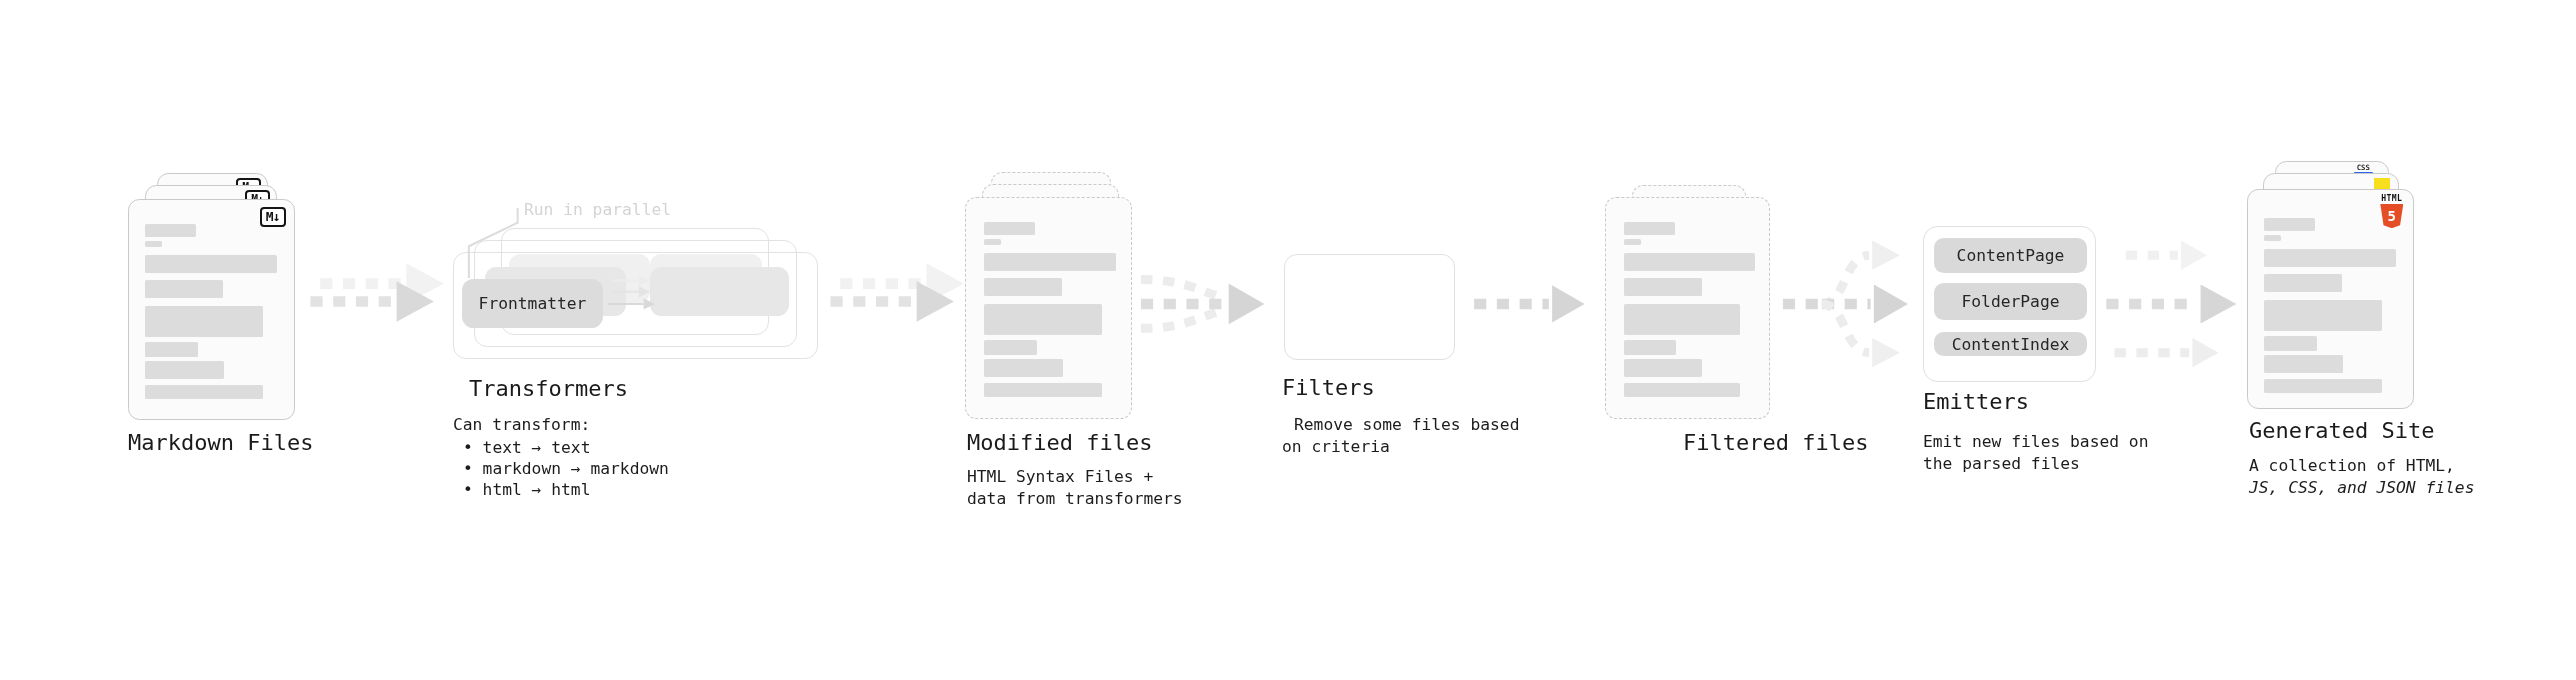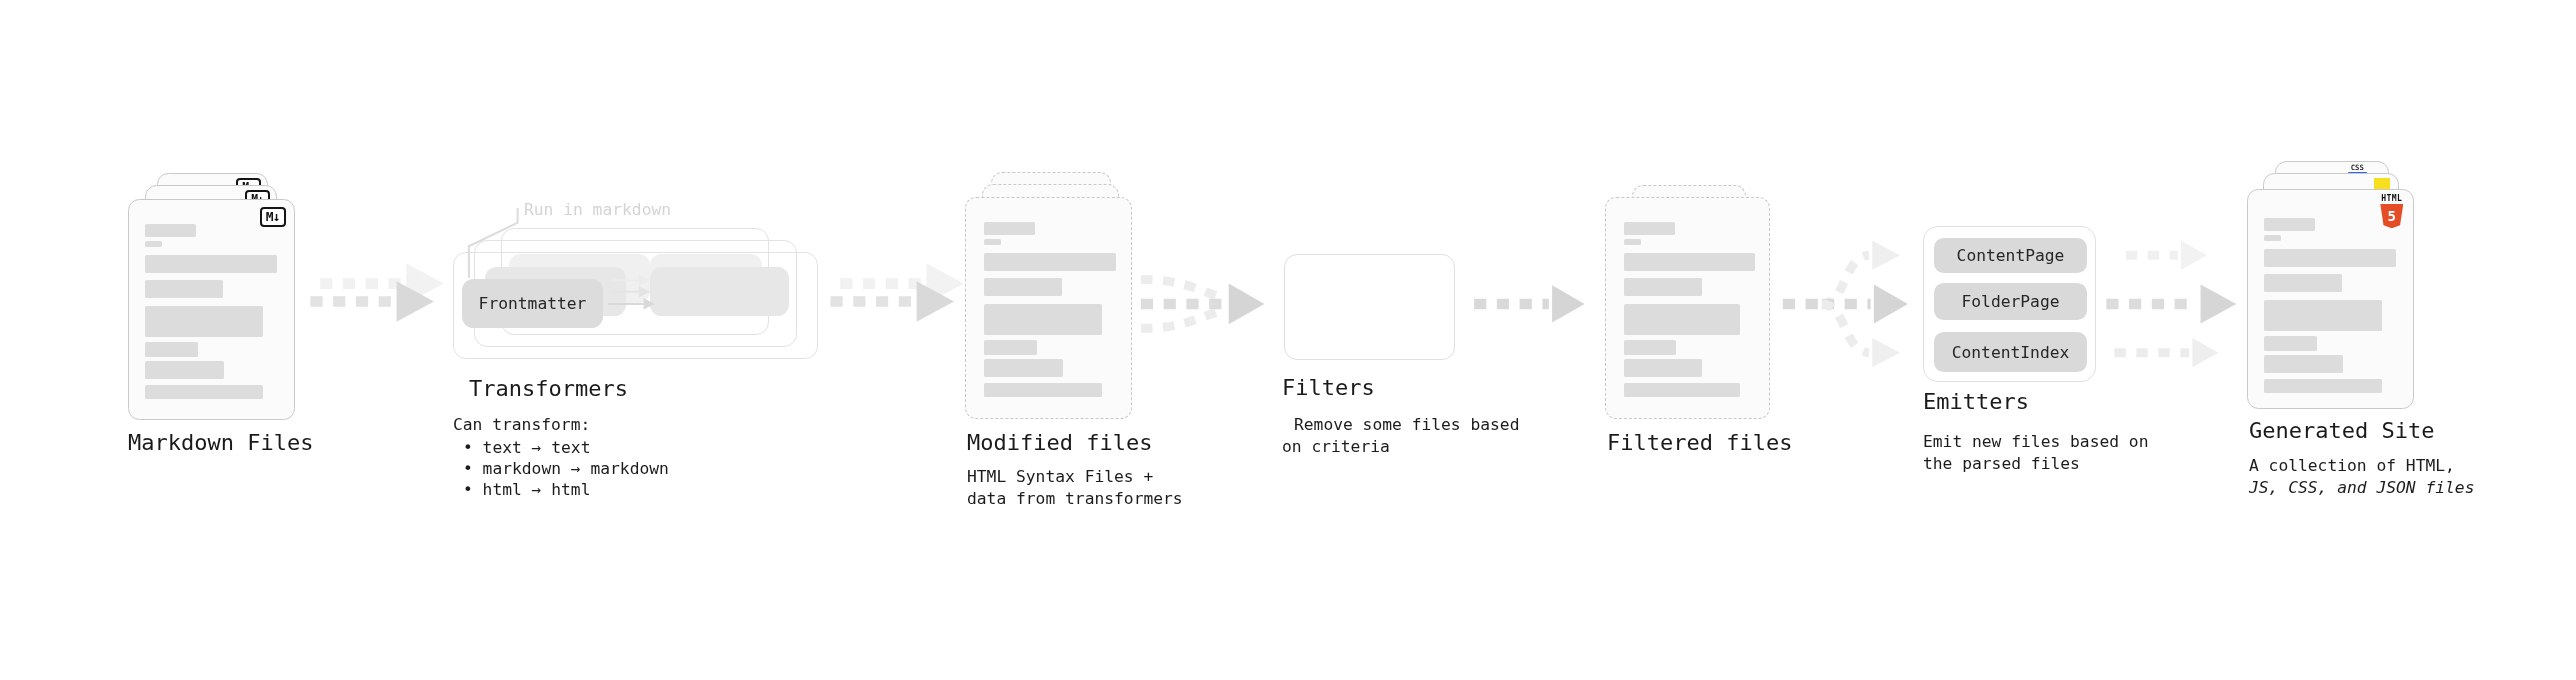--- a/index.html
+++ b/index.html
@@ -64,21 +64,21 @@
       <div class="skel" style="left:16.3px;top:55px;width:132px;height:18px;"></div>
       <div class="skel" style="left:16.3px;top:80px;width:78px;height:18px;"></div>
       <div class="skel" style="left:16.3px;top:106px;width:118px;height:31px;"></div>
       <div class="skel" style="left:16.3px;top:142px;width:53px;height:14.6px;"></div>
       <div class="skel" style="left:16.3px;top:161px;width:79px;height:18px;"></div>
       <div class="skel" style="left:16.3px;top:185px;width:118px;height:14px;"></div>
     </div>
   </div>
   <div class="title" style="left:128px;top:429px;">Markdown Files</div>
 
-  <div class="annotation" style="left:524px;top:200px;">Run in markdown</div>
+  <div class="annotation" style="left:524px;top:200px;">Run in parallel</div>
 
   <div class="frame" style="left:501px;top:228px;width:268px;height:107px;"></div>
   <div class="frame" style="left:474px;top:240px;width:323px;height:107px;"></div>
   <div class="frame" style="left:453px;top:252px;width:365px;height:107px;"></div>
 
   <div class="pill g2" style="left:509px;top:254px;width:141px;height:49px;"></div>
   <div class="pill g2" style="left:650px;top:254px;width:112px;height:49px;"></div>
   <div class="pill g1" style="left:485px;top:267px;width:141px;height:49px;"></div>
   <div class="pill g1" style="left:650px;top:267px;width:139px;height:49px;"></div>
   <div class="pill" style="left:462px;top:279px;width:141px;height:49px;">Frontmatter</div>
@@ -118,32 +118,32 @@
       <div class="skel" style="left:18px;top:24.4px;width:51px;height:12.2px;"></div>
       <div class="skel" style="left:18px;top:41px;width:17px;height:5.7px;"></div>
       <div class="skel" style="left:18px;top:55px;width:131px;height:18px;"></div>
       <div class="skel" style="left:18px;top:80px;width:78px;height:18px;"></div>
       <div class="skel" style="left:18px;top:106px;width:116px;height:31px;"></div>
       <div class="skel" style="left:18px;top:142px;width:52px;height:14.6px;"></div>
       <div class="skel" style="left:18px;top:161px;width:78px;height:18px;"></div>
       <div class="skel" style="left:18px;top:185px;width:116px;height:14px;"></div>
     </div>
   </div>
-  <div class="title" style="left:1607px;top:429px;">Filtered files</div>
+  <div class="title" style="left:1683px;top:429px;">Filtered files</div>
 
   <div class="frame solidbg" style="left:1923px;top:226px;width:173px;height:156px;border-color:#e0e0e0;border-radius:14.6px;"></div>
   <div class="pill" style="left:1934px;top:238px;width:153px;height:35px;border-radius:9.8px;background:#d9d9d9;">ContentPage</div>
   <div class="pill" style="left:1934px;top:283px;width:153px;height:37px;border-radius:9.8px;background:#d9d9d9;">FolderPage</div>
-  <div class="pill" style="left:1934px;top:332px;width:153px;height:40px;border-radius:9.8px;background:#d9d9d9;">ContentIndex</div>
+  <div class="pill" style="left:1934px;top:332px;width:153px;height:24px;border-radius:9.8px;background:#d9d9d9;">ContentIndex</div>
   <div class="title" style="left:1923px;top:388px;text-align:center;">Emitters</div>
   <div class="sub" style="left:1923px;top:431px;">Emit new files based on</div>
   <div class="sub" style="left:1923px;top:453px;">the parsed files</div>
 
   <div class="card" style="left:2275px;top:161px;width:114px;height:219px;">
-    <div class="css-badge" style="right:21px;top:2.4px;">
+    <div class="css-badge" style="right:15px;top:2.4px;">
       <span class="css-txt">CSS</span>
       <span class="css-bar"></span>
     </div>
   </div>
   <div class="card" style="left:2263px;top:173px;width:136px;height:219px;">
     <div class="js-badge" style="right:8.1px;top:4.1px;"></div>
   </div>
   <div class="card" style="left:2247px;top:189px;width:167px;height:220px;">
     <div class="html5-badge" style="right:9px;top:4.1px;">
       <span class="h5-txt">HTML</span>

